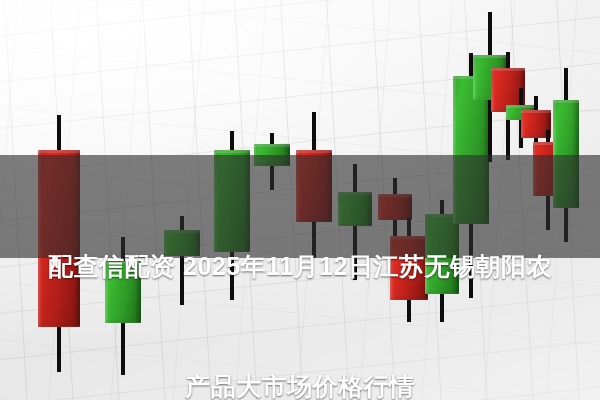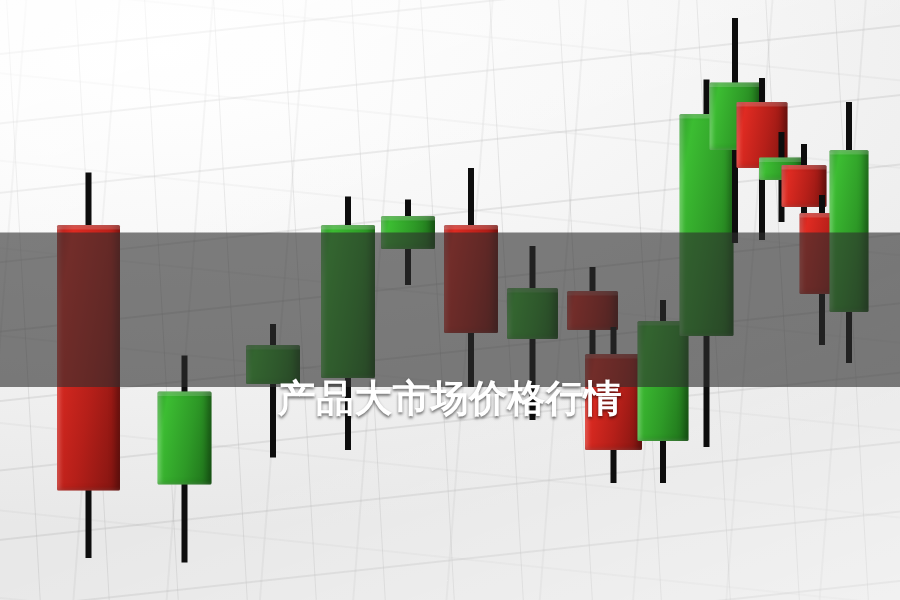--- a/index.html
+++ b/index.html
@@ -193,16 +193,17 @@
       </div>
       <div class="candle" style="left: 553px; width: 26px; top: 0px; height: 400px;">
         <div class="wick" style="top: 68px; height: 174px;"></div>
         <div class="body up" style="top: 100px; height: 108px;"></div>
       </div>
     </div>
 
   <div class="overlay-band" id="overlay-band" style="top: 155px; height: 103px; background: rgba(46, 46, 46, 0.62);"></div>
 
   <div class="headline" id="headline" style="top: 166px; color: rgb(255, 255, 255);">
+    <span class="l1">配查信配资 2025年11月12日江苏无锡朝阳农</span>
     <span class="l2">产品大市场价格行情</span>
   </div>
 
 </div>
 
 </body></html>

